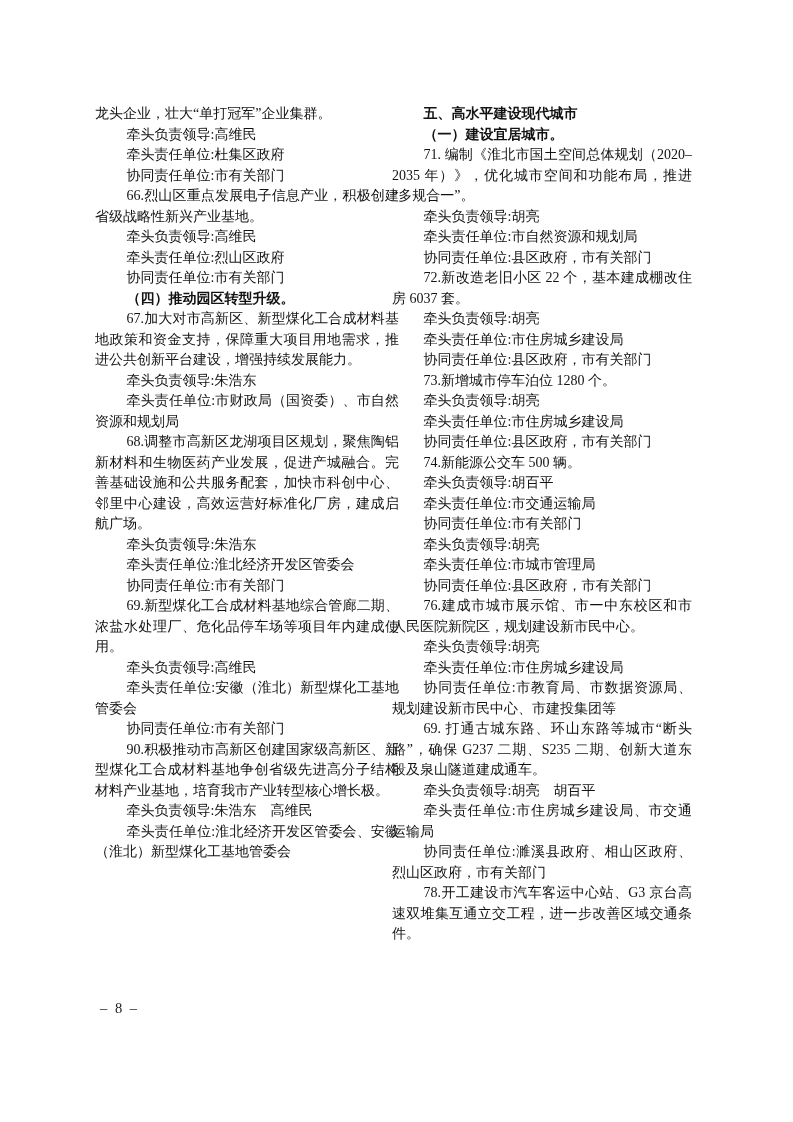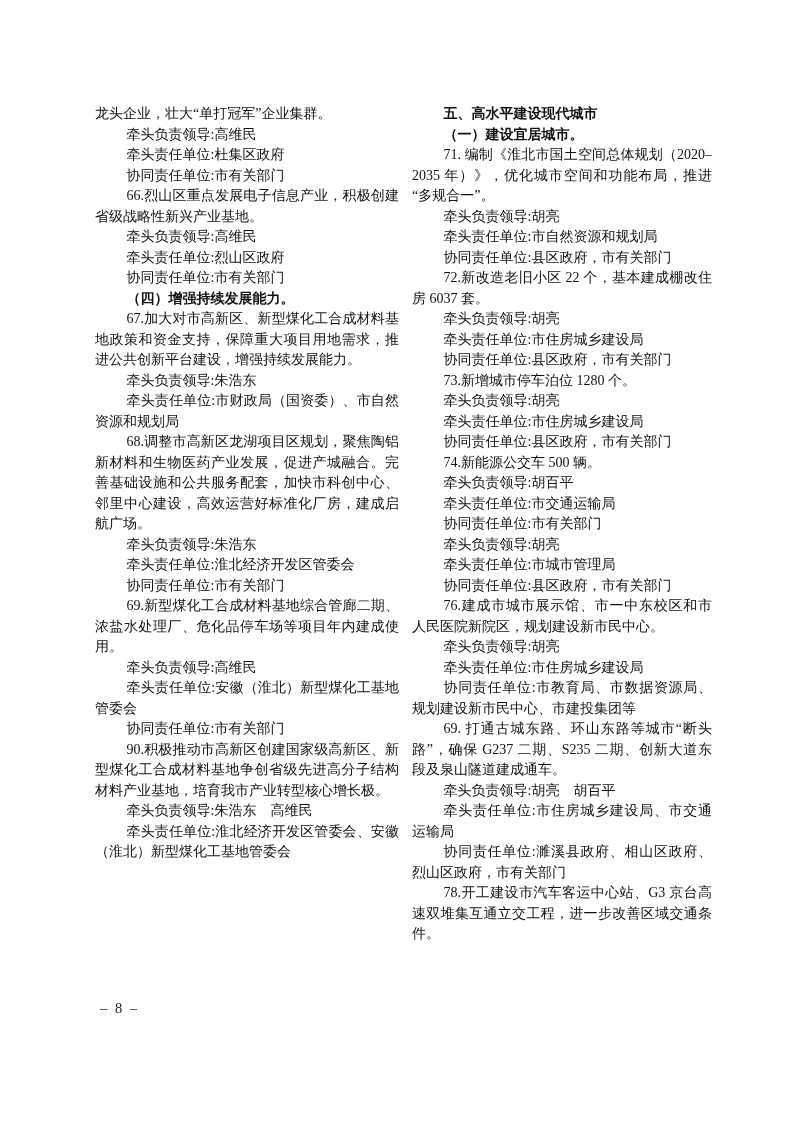--- a/index.html
+++ b/index.html
@@ -15,21 +15,21 @@
     margin: 0 auto;
     overflow: hidden;
     font-family: "Liberation Serif", "DejaVu Serif", serif;
     color: #121212;
   }
   .col {
     position: absolute;
     top: 104px;
   }
   .col-left  { left: 95px;  width: 304px; }
-  .col-right { left: 412px; width: 300px; }
+  .col-right { left: 392px; width: 300px; }
   .col p.blk {
     margin: 0;
     font-size: 14px;
     line-height: 20.5px;
     text-align: justify;
     text-justify: inter-character;
     text-indent: 2.25em;
     word-break: break-all;
     font-family: Liberation Serif, serif;
   }
@@ -50,21 +50,21 @@
 <div class="page">
   <div class="col col-left">
       <p class="blk cont">龙头企业，壮大“单打冠军”企业集群。</p>
       <p class="blk label">牵头负责领导:高维民</p>
       <p class="blk label">牵头责任单位:杜集区政府</p>
       <p class="blk label">协同责任单位:市有关部门</p>
       <p class="blk para">66.烈山区重点发展电子信息产业，积极创建省级战略性新兴产业基地。</p>
       <p class="blk label">牵头负责领导:高维民</p>
       <p class="blk label">牵头责任单位:烈山区政府</p>
       <p class="blk label">协同责任单位:市有关部门</p>
-      <p class="blk heading">（四）增强持续发展能力。</p>
+      <p class="blk heading">（四）推动园区转型升级。</p>
       <p class="blk para">67.加大对市高新区、新型煤化工合成材料基地政策和资金支持，保障重大项目用地需求，推进公共创新平台建设，增强持续发展能力。</p>
       <p class="blk label">牵头负责领导:朱浩东</p>
       <p class="blk label">牵头责任单位:市财政局（国资委）、市自然资源和规划局</p>
       <p class="blk para">68.调整市高新区龙湖项目区规划，聚焦陶铝新材料和生物医药产业发展，促进产城融合。完善基础设施和公共服务配套，加快市科创中心、邻里中心建设，高效运营好标准化厂房，建成启航广场。</p>
       <p class="blk label">牵头负责领导:朱浩东</p>
       <p class="blk label">牵头责任单位:淮北经济开发区管委会</p>
       <p class="blk label">协同责任单位:市有关部门</p>
       <p class="blk para">69.新型煤化工合成材料基地综合管廊二期、浓盐水处理厂、危化品停车场等项目年内建成使用。</p>
       <p class="blk label">牵头负责领导:高维民</p>
       <p class="blk label">牵头责任单位:安徽（淮北）新型煤化工基地管委会</p>

